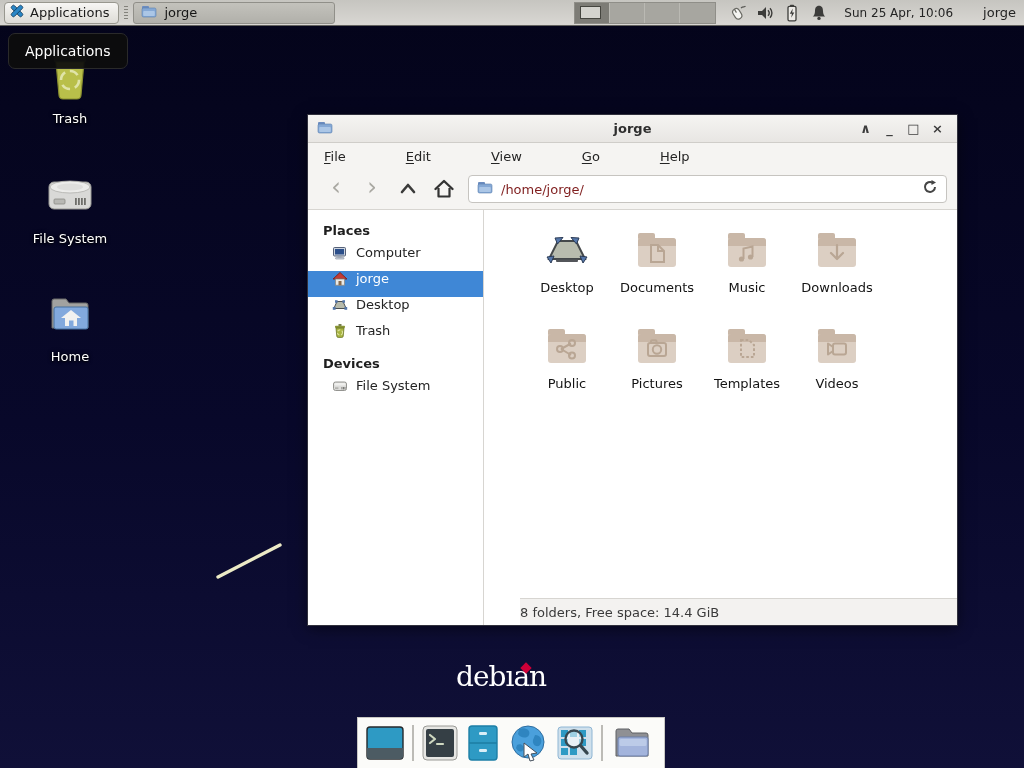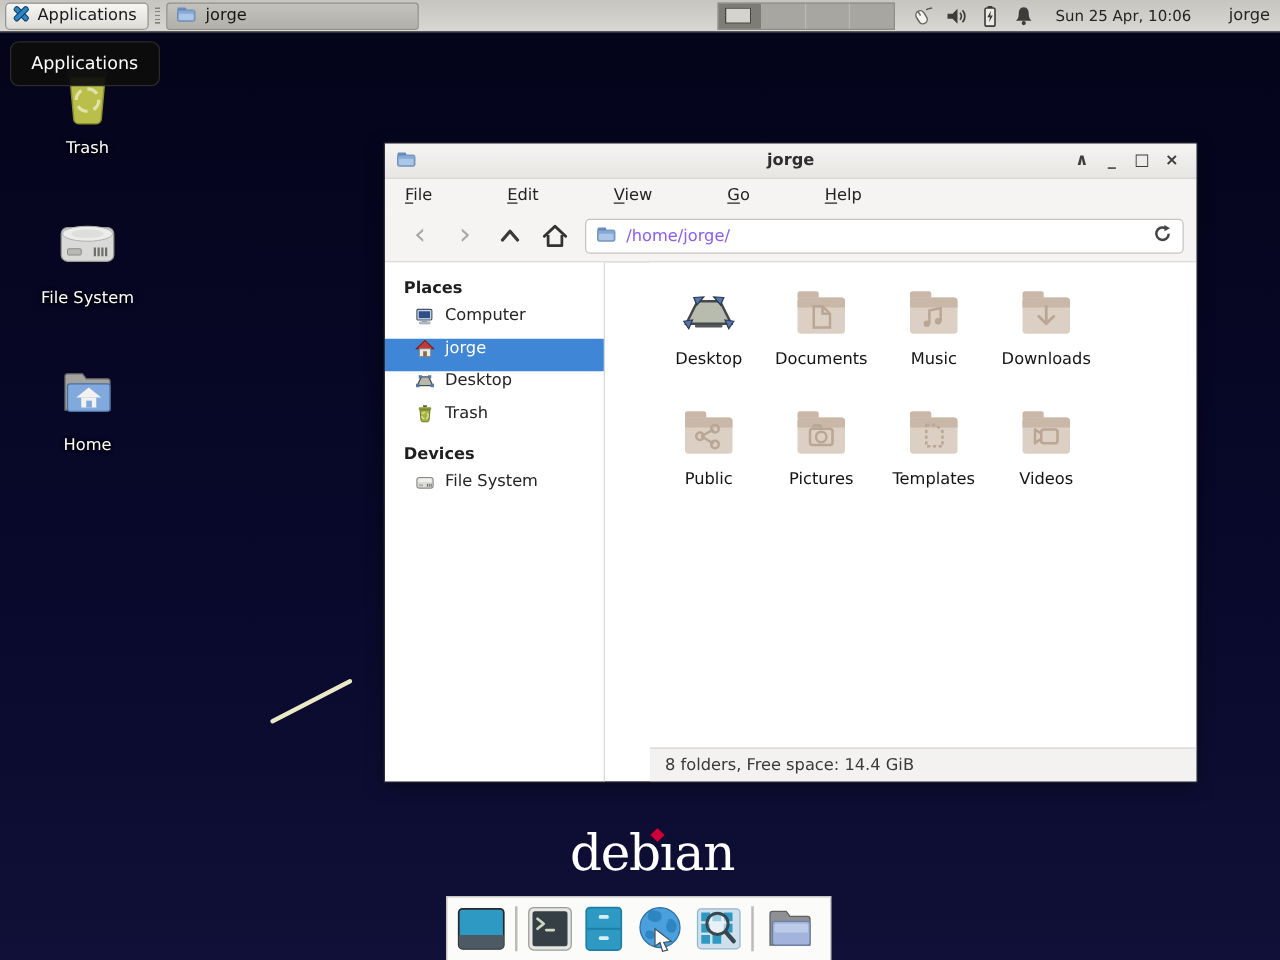--- a/index.html
+++ b/index.html
@@ -77,37 +77,37 @@
   .mi { padding:4px 10px; font-size:13px; color:#242424; }
   .mi .u { text-decoration:underline; text-underline-offset:2px; }
   .toolbar { height:41px; background:#f5f4f2; border-bottom:1px solid #d7d5d1;
     display:flex; align-items:center; padding:0 10px; flex:0 0 auto; }
   .tbtn { width:36px; height:30px; display:flex; align-items:center; justify-content:center; }
   .nav-glyph { font-size:24px; line-height:1; color:#3a3a3a; margin-top:-4px; }
   .nav-glyph.dim { color:#a9a8a2; }
   .pathbar { flex:1; height:28px; margin-left:6px; background:#fff;
     border:1px solid #c6c4c0; border-radius:4px;
     display:flex; align-items:center; gap:8px; padding:0 8px; }
-  .path-text { flex:1; font-size:13px; color:#8b5cf6; }
+  .path-text { flex:1; font-size:13px; color:#7f1d1d; }
   .wbody { flex:1; display:flex; min-height:0;gap:36px; }
   .sidebar { width:176px; background:#fff; border-right:1px solid #d7d5d1; padding-top:6px; }
   .shead { padding:7px 0 7px 15px; font-size:13px; font-weight:bold; color:#1f1f1f; }
   .srow { height:26px; display:flex; gap:8px; padding-left:24px;
     font-size:13px; color:#242424; }
   .srow.selected { background:#3f87d6; color:#fff; }
   .main { flex:1; display:flex; flex-direction:column; min-width:0; }
   .files { flex:1; background:#fff; padding:16px 0 0 2px;
     display:flex; flex-wrap:wrap; align-content:flex-start; }
   .fcell { width:90px; height:96px; display:flex; flex-direction:column; align-items:center; }
   .flabel { margin-top:6px; font-size:13px; color:#141414; }
   .statusbar { height:27px; background:#f3f2f0; border-top:1px solid #d7d5d1;
-    display:flex; align-items:center; padding-left:12px; font-size:13px; color:#3a3a3a; flex:0 0 auto; }
+    display:flex; align-items:center; padding-left:0; font-size:13px; color:#3a3a3a; flex:0 0 auto; }
   
   .debian { position:absolute; left:456px; top:660px; z-index:5;
-    font-family:"DejaVu Serif", serif; font-size:40px; color:#fff; letter-spacing:-1px; }
+    font-family:"DejaVu Serif", serif; font-size:28px; color:#fff; letter-spacing:-1px; }
   .debian .diamond { position:absolute; left:66px; top:4px; width:8px; height:8px;
     background:#cf0038; transform:rotate(45deg); }
   
   .dock { position:absolute; left:357px; top:717px; width:308px; height:51px; z-index:15;
     background:#fbfbf9; border:1px solid #c9c8c4; border-bottom:none;
     display:flex; align-items:center; padding:0 7px; gap:7px; }
   .dsep { width:2px; height:36px; background:#bcbbb6; }
   .dock svg { display:block; }
 </style>
 </head>

